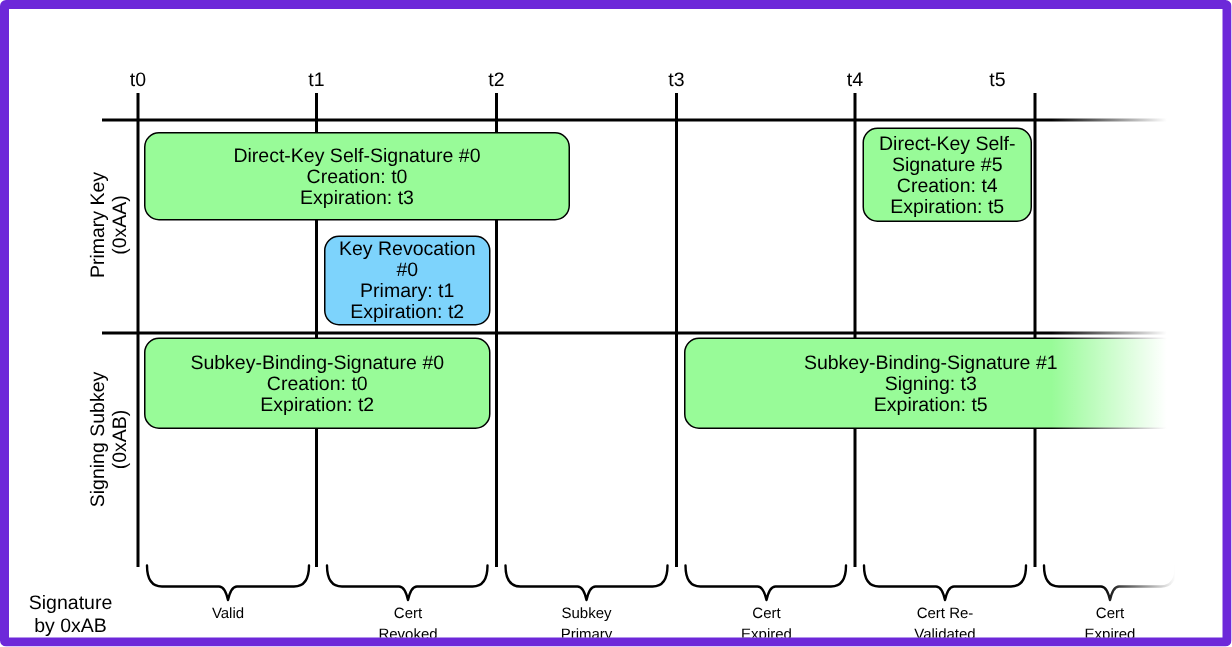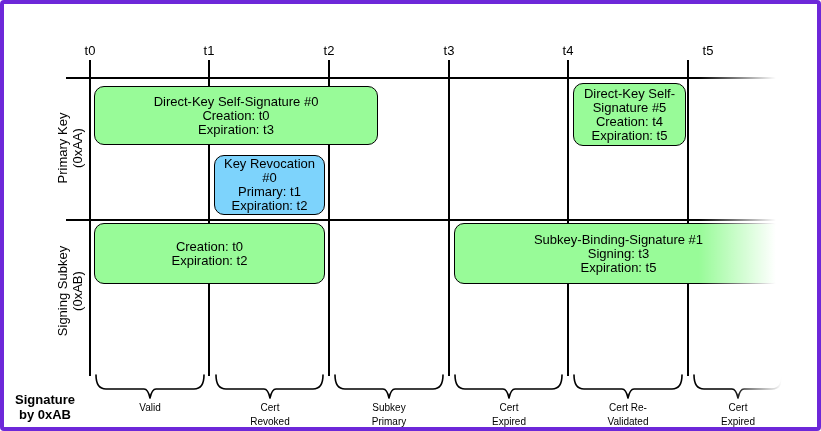--- a/index.html
+++ b/index.html
@@ -1,18 +1,18 @@
 <!DOCTYPE html>
 <html><head>
 <meta charset="utf-8">
 <style>
   html,body{margin:0;padding:0;background:#fff;}
   #canvas{
     position:relative;width:821px;height:431px;box-sizing:border-box;
-    background:#fff;border:4px solid #6d28d9;border-radius:4px;overflow:hidden;
+    background:#fff;border:6px solid #6d28d9;border-radius:4px;overflow:hidden;
     font-family:"Liberation Sans","DejaVu Sans",sans-serif;color:#000;
   }
   #lineart{position:absolute;left:0;top:0;z-index:1;}
   .tick-label{
     position:absolute;top:39px;width:40px;text-align:center;
     font-size:13px;line-height:15px;z-index:2;
   }
   .row-label{
     position:absolute;width:120px;height:34px;display:flex;align-items:center;justify-content:center;
     text-align:center;font-size:13px;line-height:15px;white-space:pre-line;
@@ -25,21 +25,21 @@
   }
   .box span{white-space:pre-line;}
   .box-green{background:#98FB98;}
   .box-red{background:#7dd3fc;}
   .segment-label{
     position:absolute;top:397px;width:100px;text-align:center;
     font-size:10px;line-height:14px;white-space:pre-line;z-index:2;
   }
   .axis-label{
     position:absolute;left:4px;top:388px;width:74px;text-align:center;
-    font-size:13px;line-height:15px;white-space:pre-line;z-index:2;font-weight:bold;
+    font-size:13px;line-height:15px;white-space:pre-line;z-index:2;
   }
   .fade-overlay{
     position:absolute;z-index:5;pointer-events:none;
     background:linear-gradient(to right,rgba(255,255,255,0),#ffffff 80%);
   }
   #fade-right-main{left:695px;top:54px;width:96px;height:250px;}
   #fade-right-brace{left:728px;top:364px;width:62px;height:32px;}
 </style>
 </head>
 <body>
@@ -66,21 +66,21 @@
       <path d="M 570,371 Q 570,385 580,385 L 618,385 Q 622,385 624,394 Q 626,385 630,385 L 668,385 Q 678,385 678,371"></path>
       <path d="M 690,371 Q 690,385 700,385 L 728,385 Q 732,385 734,394 Q 736,385 740,385 L 768,385 Q 778,385 778,371"></path>
     </g>
   </svg>
 
   <div class="tick-label" style="left:66px">t0</div>
   <div class="tick-label" style="left:185px">t1</div>
   <div class="tick-label" style="left:305px">t2</div>
   <div class="tick-label" style="left:425px">t3</div>
   <div class="tick-label" style="left:544px">t4</div>
-  <div class="tick-label" style="left:684px">t5</div>
+  <div class="tick-label" style="left:639px">t5</div>
 
   <div class="row-label" style="left:6px;top:127px">Primary Key
 (0xAA)</div>
   <div class="row-label" style="left:6px;top:270px">Signing Subkey
 (0xAB)</div>
 
   <div class="box box-green" style="left:90px;top:82px;width:284px;height:59px">
     <span>Direct-Key Self-Signature #0</span>
     <span>Creation: t0</span>
     <span>Expiration: t3</span>
@@ -93,20 +93,21 @@
   </div>
 
   <div class="box box-green" style="left:569px;top:79px;width:113px;height:63px">
     <span>Direct-Key Self-
 Signature #5</span>
     <span>Creation: t4</span>
     <span>Expiration: t5</span>
   </div>
 
   <div class="box box-green" style="left:90px;top:219px;width:231px;height:61px">
+    <span>Subkey-Binding-Signature #0</span>
     <span>Creation: t0</span>
     <span>Expiration: t2</span>
   </div>
 
   <div class="box box-green" style="left:450px;top:219px;width:329px;height:61px">
     <span>Subkey-Binding-Signature #1</span>
     <span>Signing: t3</span>
     <span>Expiration: t5</span>
   </div>
 

